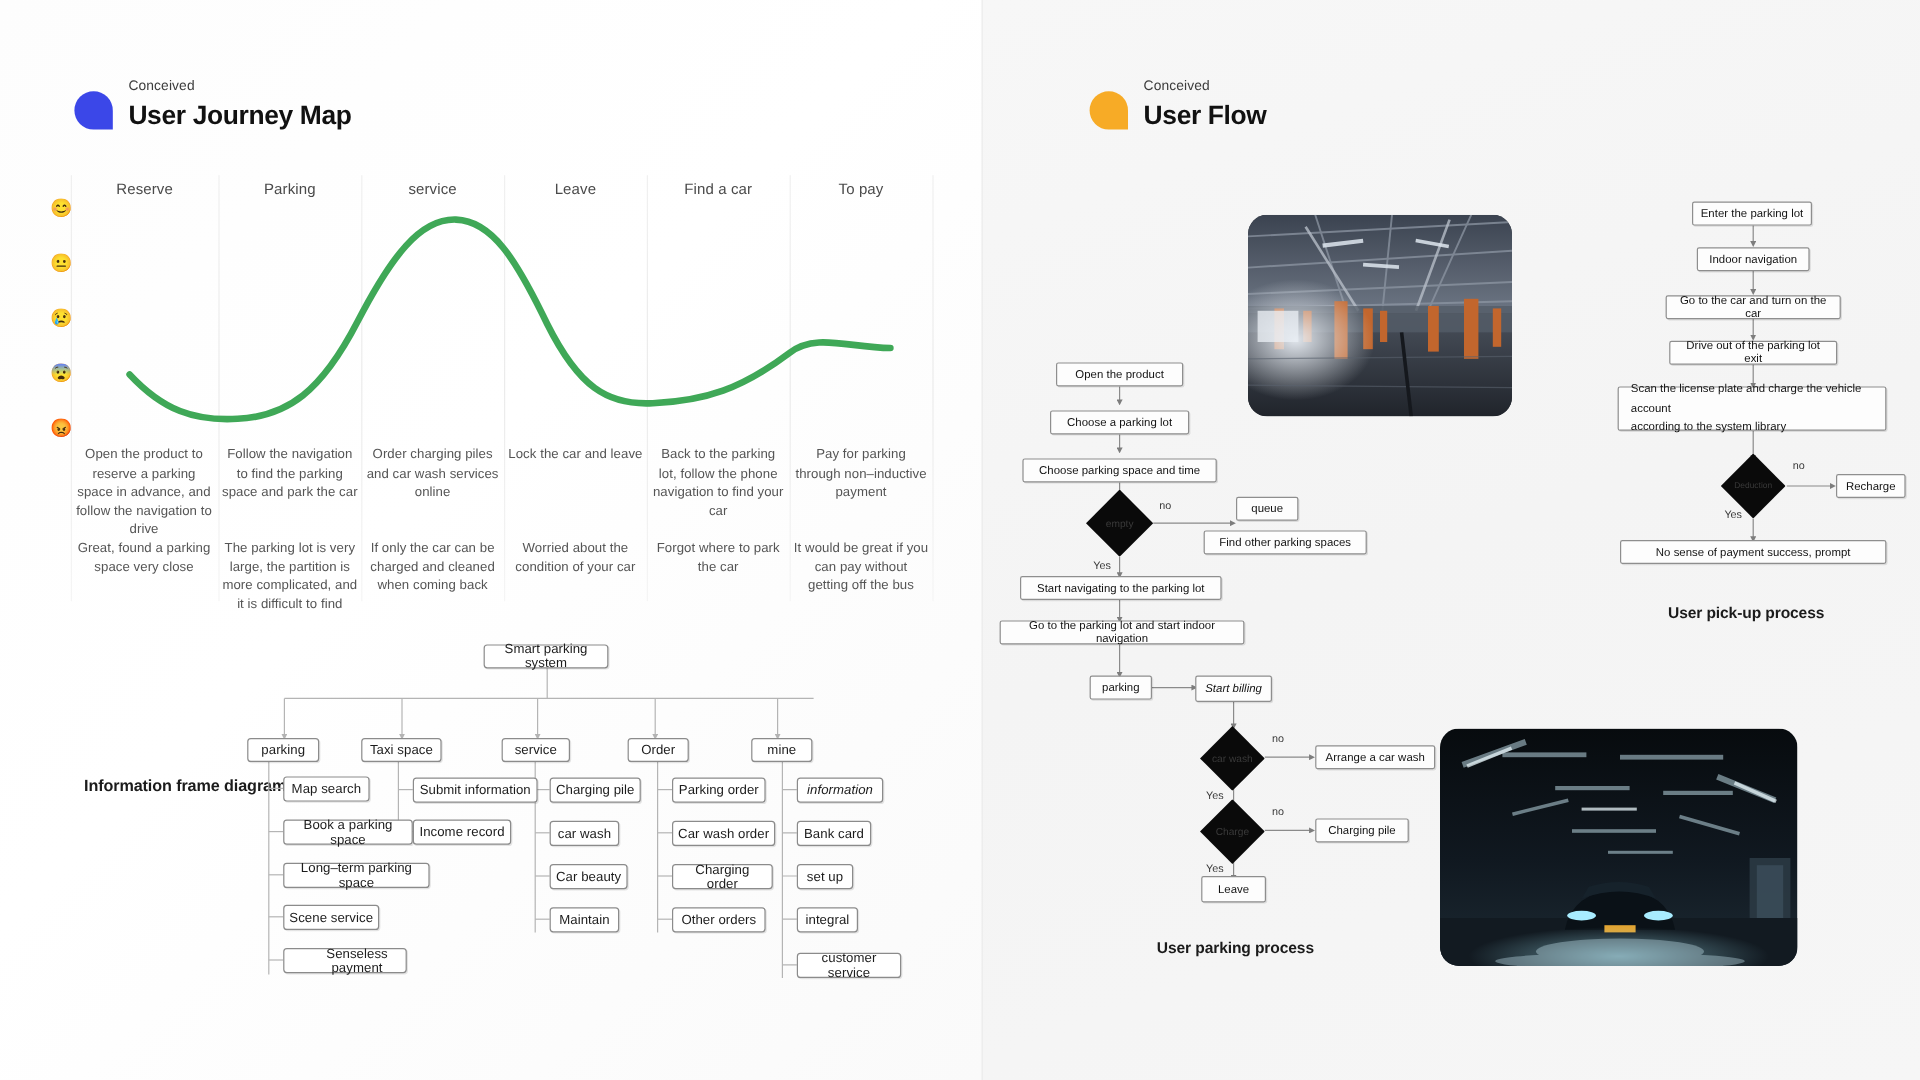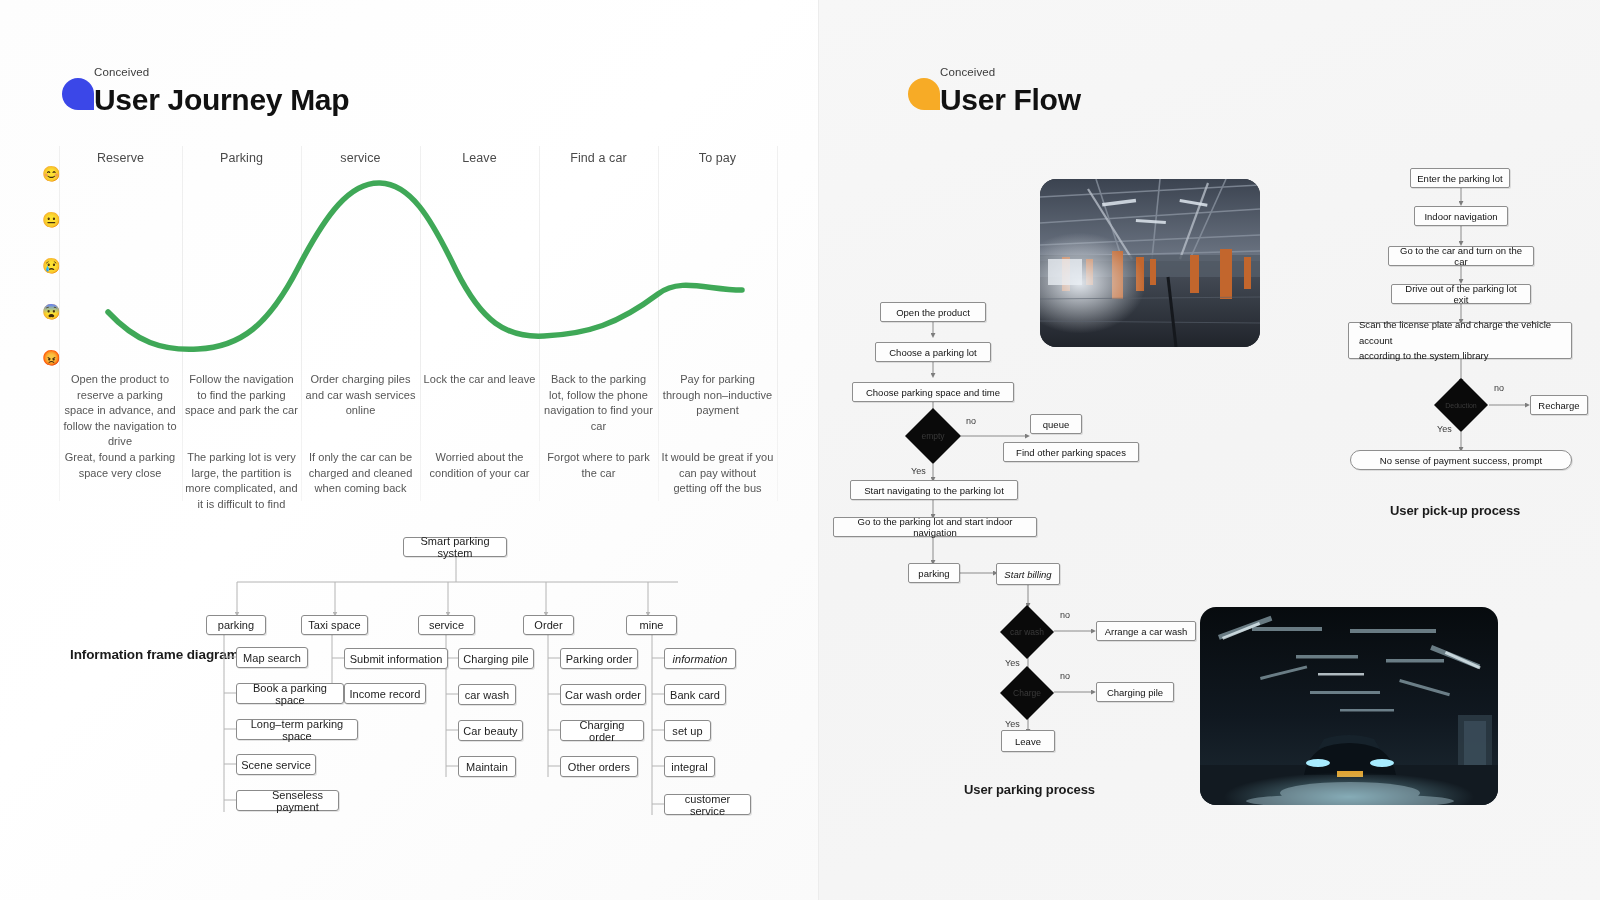--- a/index.html
+++ b/index.html
@@ -20,29 +20,29 @@
   .panel-right {
     position:absolute; left:818px; top:0; width:782px; height:900px;
     background:linear-gradient(160deg,#f7f7f7 0%,#f4f4f4 50%,#f6f6f6 100%);
   }
   .panel-right:before{
     content:""; position:absolute; left:0; top:0; width:1px; height:100%;
     background:#ececec;
   }
 
   
-  .brand { position:absolute; display:flex; align-items:center; }
+  .brand { position:absolute; display:flex; align-items:flex-end; gap:13px; }
   .brand-mark {
     width:32px; height:32px; margin-top:4px;
     border-radius:50% 50% 0 50%;
   }
   .brand-mark.blue { background:#3b47e8; }
   .brand-mark.orange { background:#f7ab26; }
   .brand-eyebrow { font-size:11.5px; color:#3c3c3c; letter-spacing:.1px; line-height:1.1; }
-  .brand-title { font-size:30px; font-weight:bold; color:#111; letter-spacing:-.3px; margin-top:4px; line-height:1.15; }
+  .brand-title { font-size:22px; font-weight:bold; color:#111; letter-spacing:-.3px; margin-top:4px; line-height:1.15; }
 
   
   .journey { position:absolute; left:58px; top:146px; width:740px; height:360px; }
   .jm-colline {
     position:absolute; top:0; width:1px; height:355px;
     background:linear-gradient(to bottom,#f0f0f0 0%,#ebebeb 50%,#f5f5f5 100%);
   }
   .jm-head {
     position:absolute; top:5px; text-align:center;
     font-size:12.5px; color:#4a4a4a; letter-spacing:.1px;
@@ -425,21 +425,21 @@
         <span>according to the system library</span>
       </div>
 
       <div class="diamond" style="left:146px; top:218px; width:54px; height:54px; clip-path:polygon(50% 0,100% 50%,50% 100%,0 50%);">
         <span class="dlabel" style="font-size:7px;">Deduction</span>
       </div>
       <div class="edge-label" style="left:206px; top:223px;">no</div>
       <div class="edge-label" style="left:149px; top:264px;">Yes</div>
 
       <div class="fnode" style="left:242px; top:235px; width:58px;  height:20px;">Recharge</div>
-      <div class="fnode" style="left:62px;  top:290px; width:222px; height:20px;border-radius:10px;">No sense of payment success, prompt</div>
+      <div class="fnode" style="left:62px;  top:290px; width:222px; height:20px;">No sense of payment success, prompt</div>
     </div>
 
     <div class="proc-caption" style="left:572px; top:503px;">User pick-up process</div>
 
     <div class="photo" style="left:382px; top:607px; width:298px; height:198px;">
       <svg width="298" height="198" viewBox="0 0 298 198">
         <defs>
           <linearGradient id="dk" x1="0" y1="0" x2="0" y2="1">
             <stop offset="0" stop-color="#070b0e"></stop>
               <stop offset=".55" stop-color="#101820"></stop>

